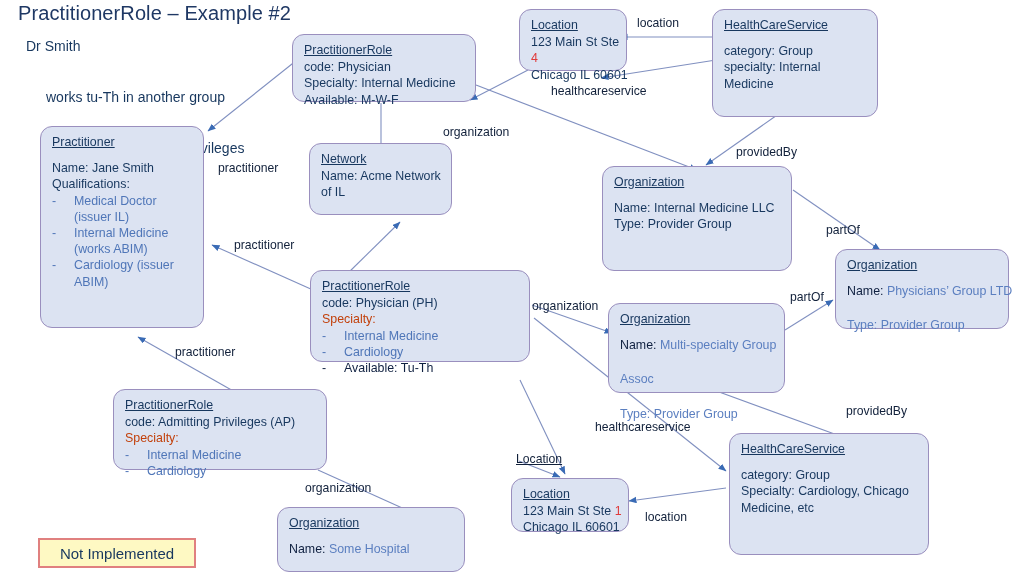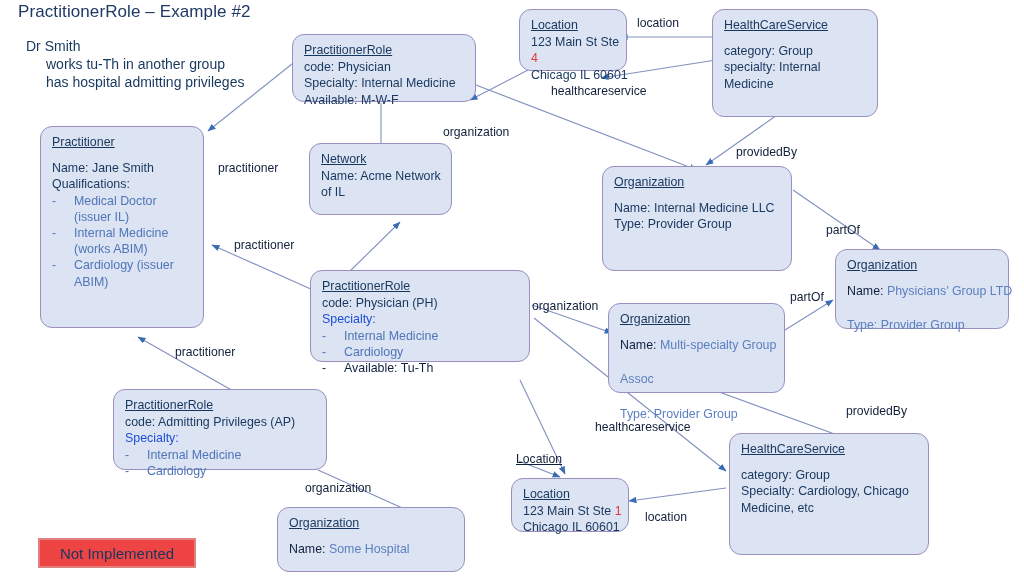--- a/index.html
+++ b/index.html
@@ -26,36 +26,36 @@
     position: absolute;
     left: 0; top: 0;
     width: 1024px;
     height: 576px;
     pointer-events: none;
   }
   .title {
     position: absolute;
     left: 18px;
     top: 2px;
-    font-size: 17px;
+    font-size: 20px;
     color: #1f3864;
     letter-spacing: 0.1px;
     white-space: nowrap;
   }
   .note {
     position: absolute;
     left: 26px;
     top: 38px;
     font-size: 14px;
     color: #17375e;
     line-height: 1.28;
     white-space: nowrap;
   }
   .note .indent1 { padding-left: 17px; display: block; }
-  .note .indent2 { padding-left: 20px; display: block; }
+  .note .indent2 { padding-left: 20px; display: block; margin-top: 33px; }
 
   .node {
     position: absolute;
     box-sizing: border-box;
     background: #dce3f2;
     border: 1px solid #9a8fbe;
     border-radius: 12px;
     padding: 7px 10px 7px 11px;
     font-size: 12.4px;
     line-height: 1.305;
@@ -64,21 +64,21 @@
   }
   .node .hdr {
     text-decoration: underline;
     color: #17375e;
     display: block;
     margin-bottom: 1px;
   }
   .node .row { display: block; white-space: nowrap; }
   .node .gap { display: block; height: 9px; }
   .lbl-dark { color: #0f2040; }
-  .lbl-blue { color: #1d4ed8; }
+  .lbl-blue { color: #c2410c; }
   .val-blue { color: #5b7fc0; margin-top: 18px; }
   .val-red  { color: #e03a3a; }
   .bullet {
     display: block;
     white-space: nowrap;
     color: #4f76b8;
   }
   .bullet .dash {
     display: inline-block;
     width: 22px;
@@ -96,21 +96,21 @@
   }
 
   .legend {
     position: absolute;
     left: 38px;
     top: 538px;
     width: 158px;
     height: 30px;
     box-sizing: border-box;
     border: 2px solid #e0807f;
-    background: #ef4444;
+    background: #fef9c3;
     color: #17375e;
     font-size: 15px;
     display: flex;
     align-items: center;
     justify-content: center;
   }
 </style>
 </head>
 <body>
 

